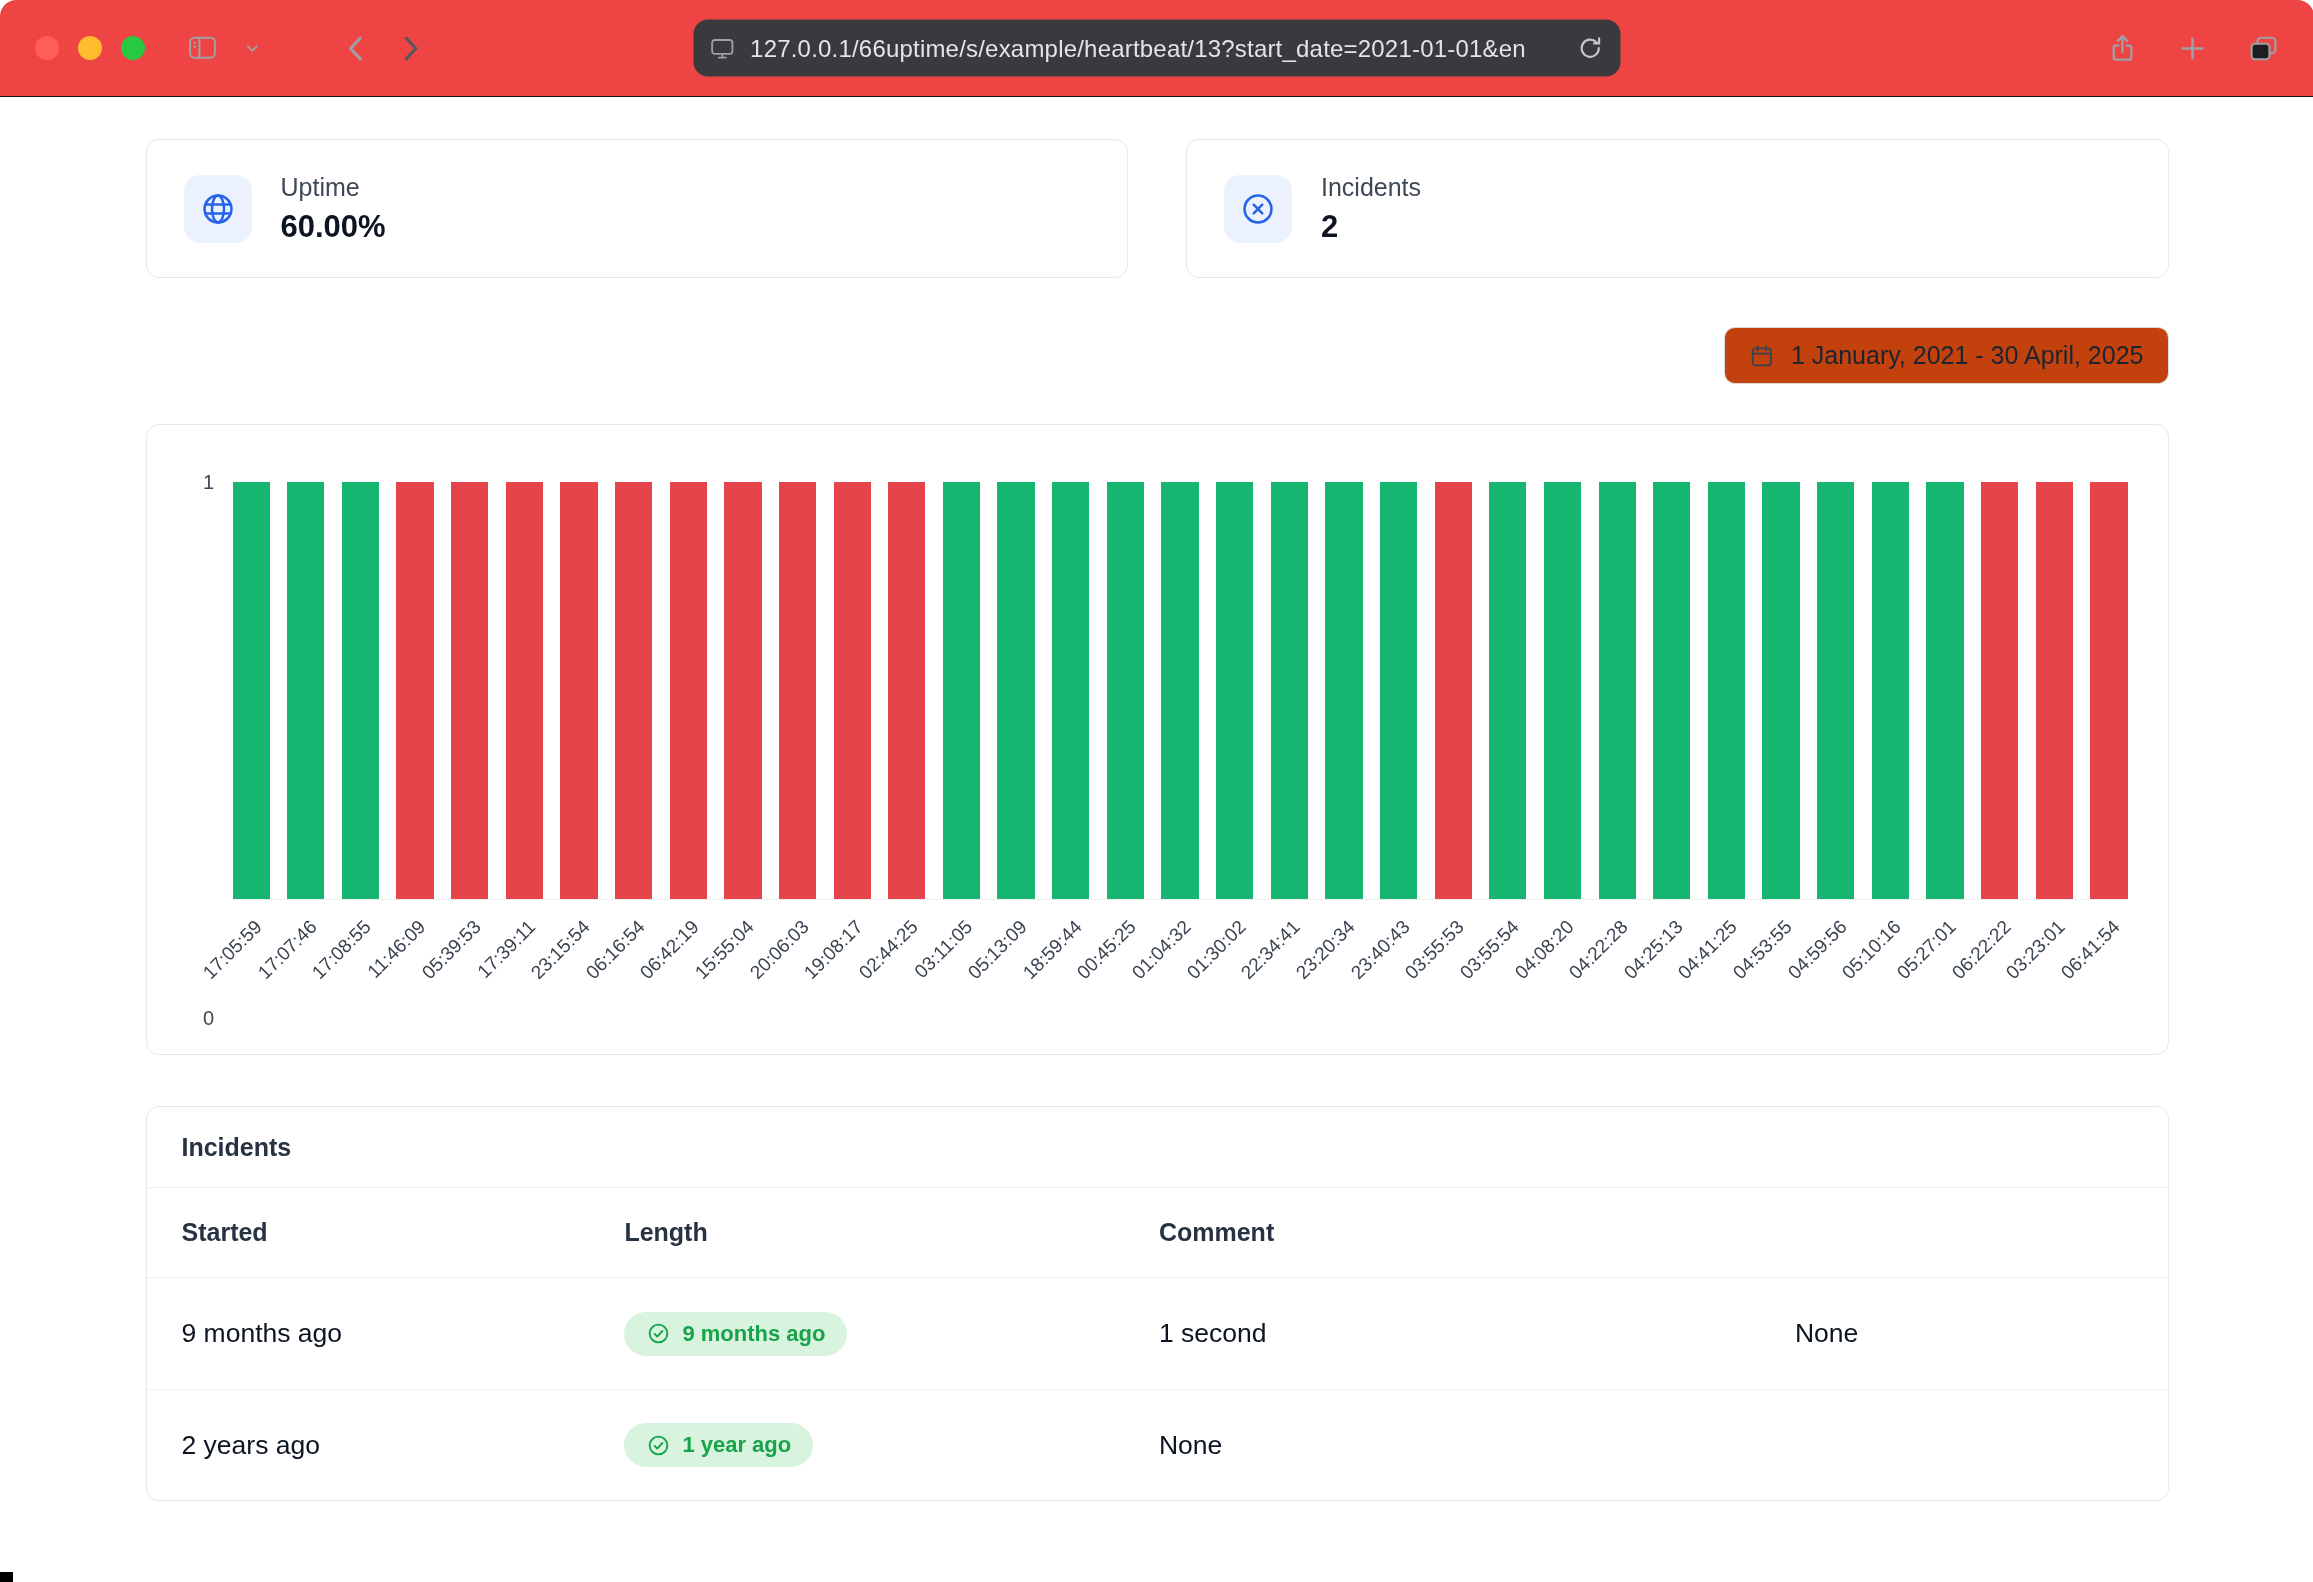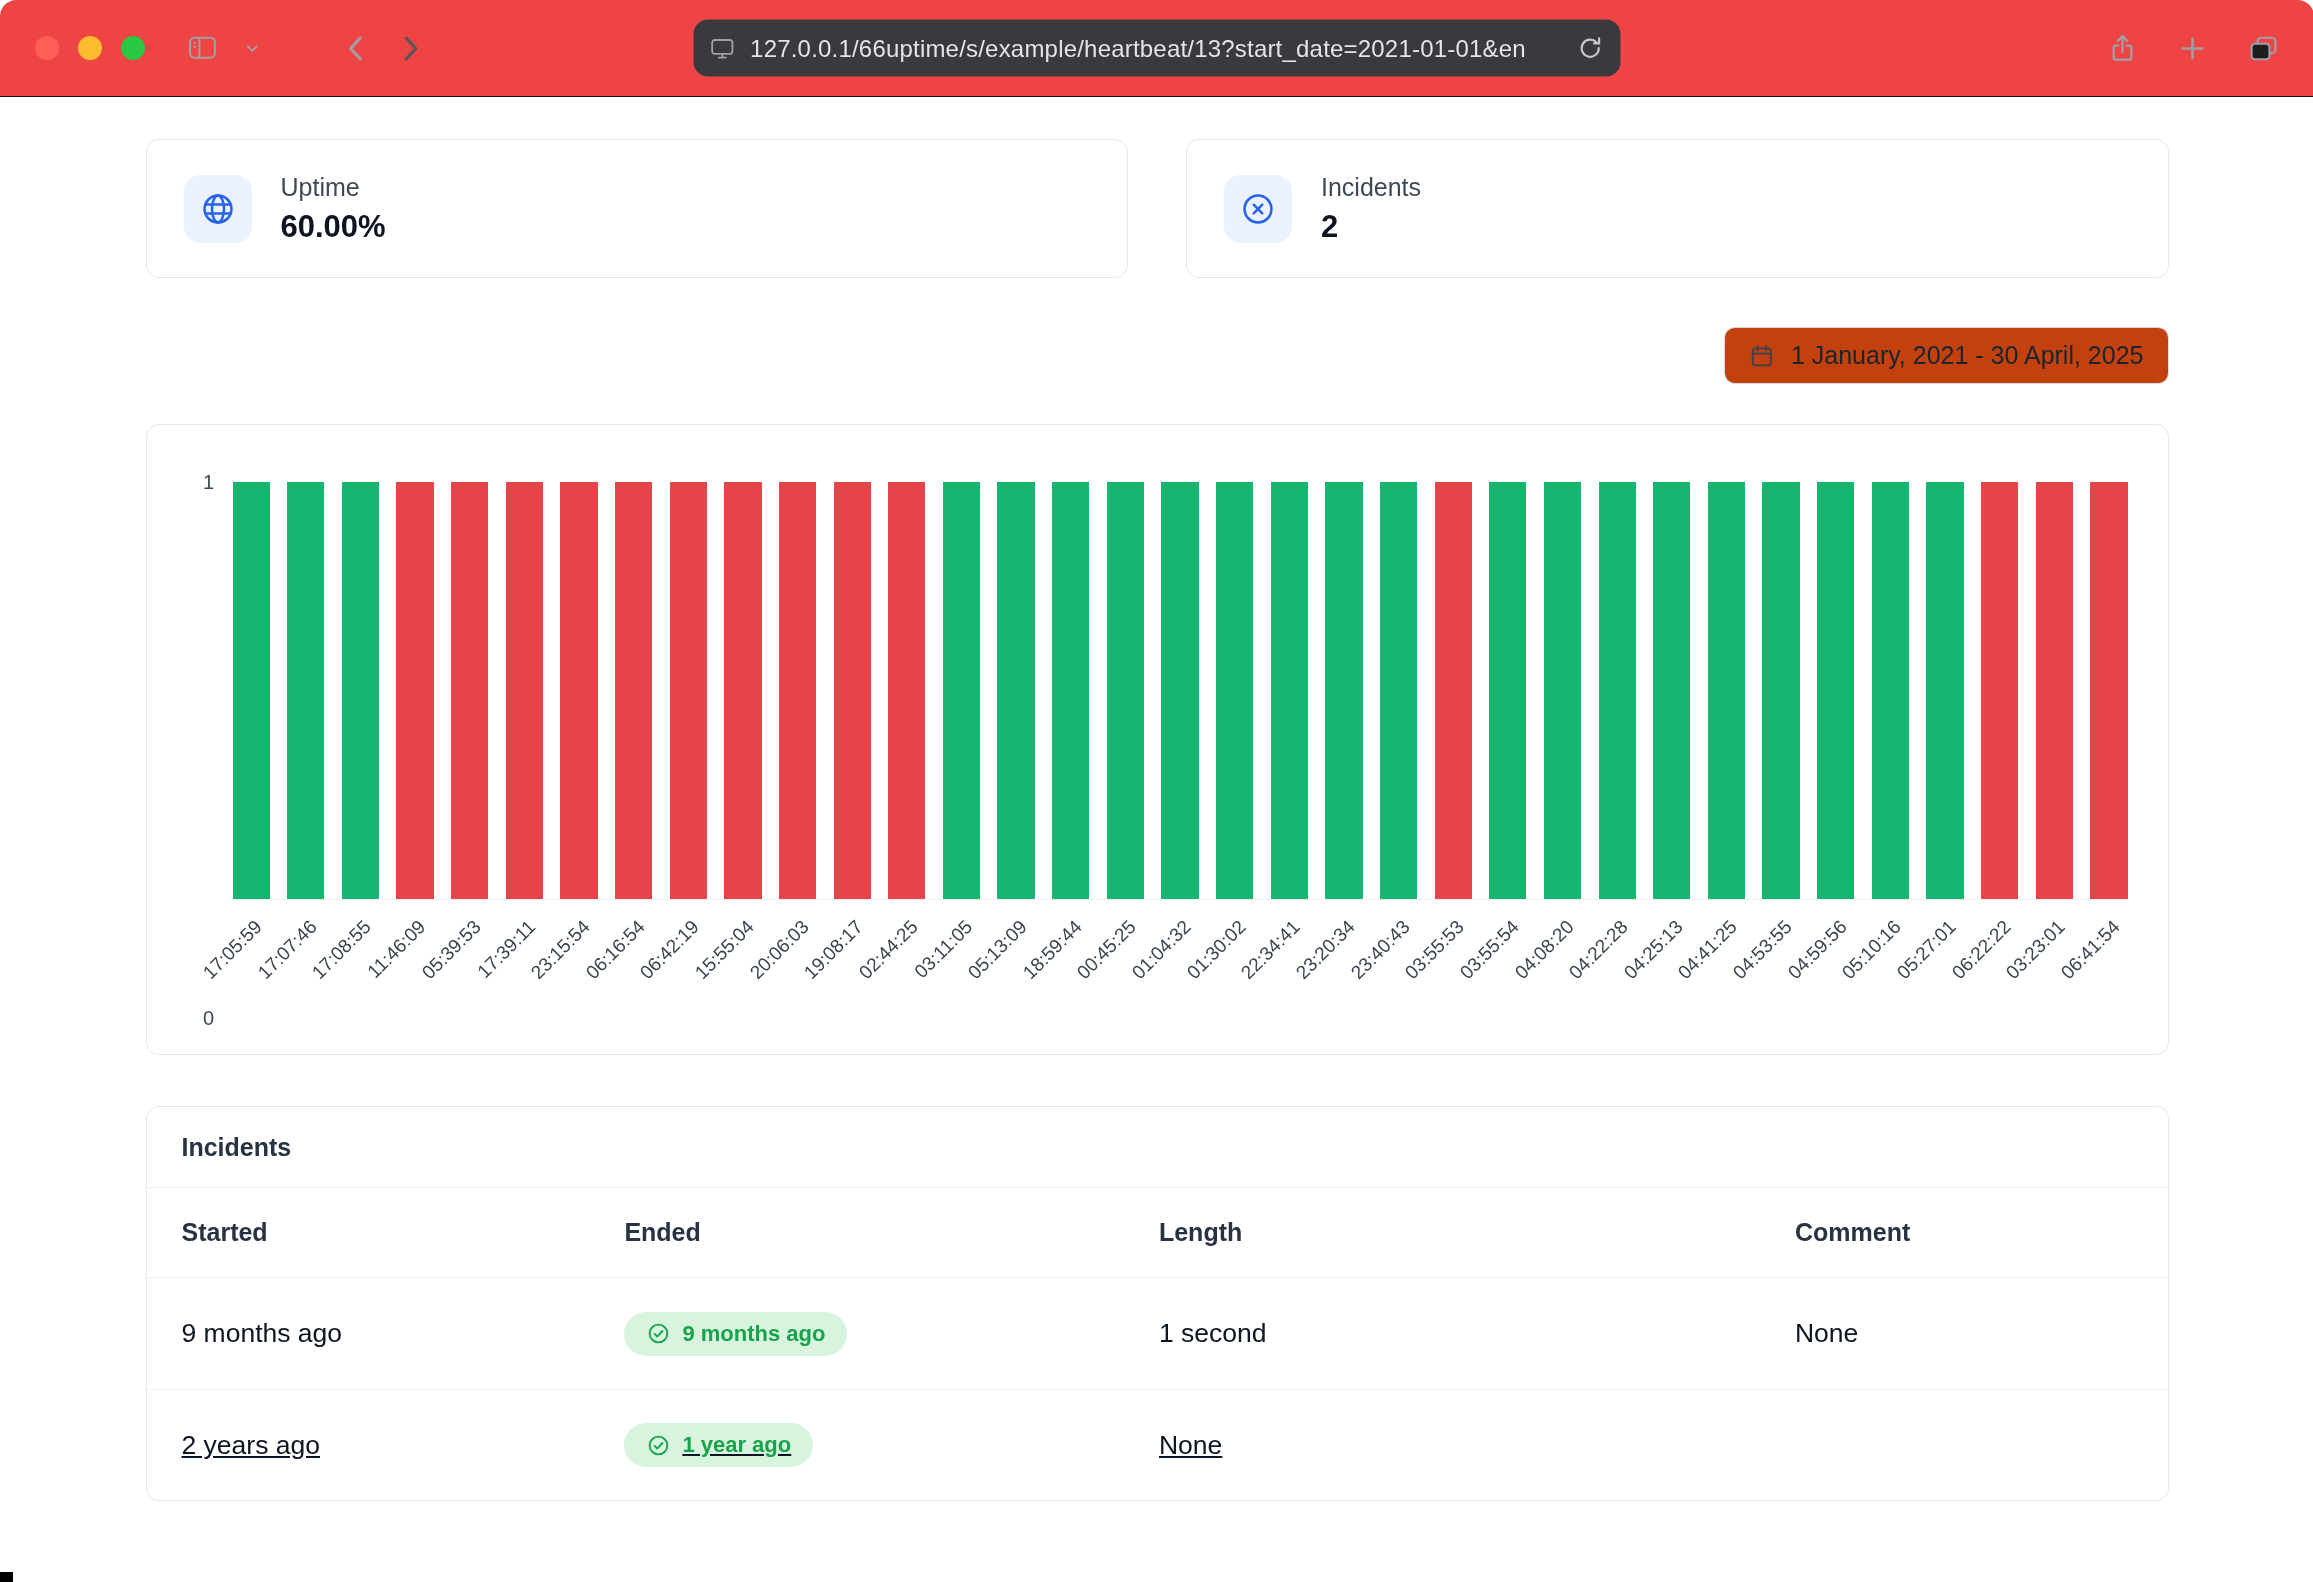--- a/index.html
+++ b/index.html
@@ -87,21 +87,21 @@
   .table-title { margin:0; padding:25.6px 35px; font-size:25px; font-weight:700; color:#273242; }
   .grid {
     display:grid; grid-template-columns:22.7% 27.4% 32.6% 17.3%;
     padding:0 35px; align-items:center;
   }
   .thead {
     height:91px; font-size:25px; font-weight:700; color:#273242;
     border-top:0.9px solid #eceef2; border-bottom:0.9px solid #eceef2;
   }
   .trow { height:111px; font-size:26.5px; color:#0d1422; }
-  .trow + .trow { border-top:0.9px solid #eef0f4;text-decoration:underline; }
+  .trow + .trow { border-top:0.9px solid #eef0f4; }
   .badge {
     display:inline-flex; align-items:center; gap:11px;
     background:#d8f3de; color:#16a34a; font-weight:700; font-size:22px;
     border-radius:913px; padding:9.1px 22px; justify-self:start;
   }
   .badge svg { flex:none; }
 
   .artifact { position:absolute; left:0; bottom:0; width:12.8px; height:11px; background:#000; }
 </style>
 </head>
@@ -374,21 +374,20 @@
           </div>
       </div>
     </div>
   </section>
 
   <section class="card table-card">
     <h2 class="table-title">Incidents</h2>
 
     <div class="grid thead">
       <span>Started</span>
-      <span>Ended</span>
       <span>Length</span>
       <span>Comment</span>
     </div>
 
     <div class="grid trow">
       <span>9 months ago</span>
       <span class="badge">
         <svg width="25" height="25" viewBox="0 0 24 24" fill="none" stroke="currentColor" stroke-width="1.8" stroke-linecap="round" stroke-linejoin="round">
           <circle cx="12" cy="12" r="8.5"></circle>
             <path d="M8.3 12.4l2.5 2.5 4.9-5.3"></path>

